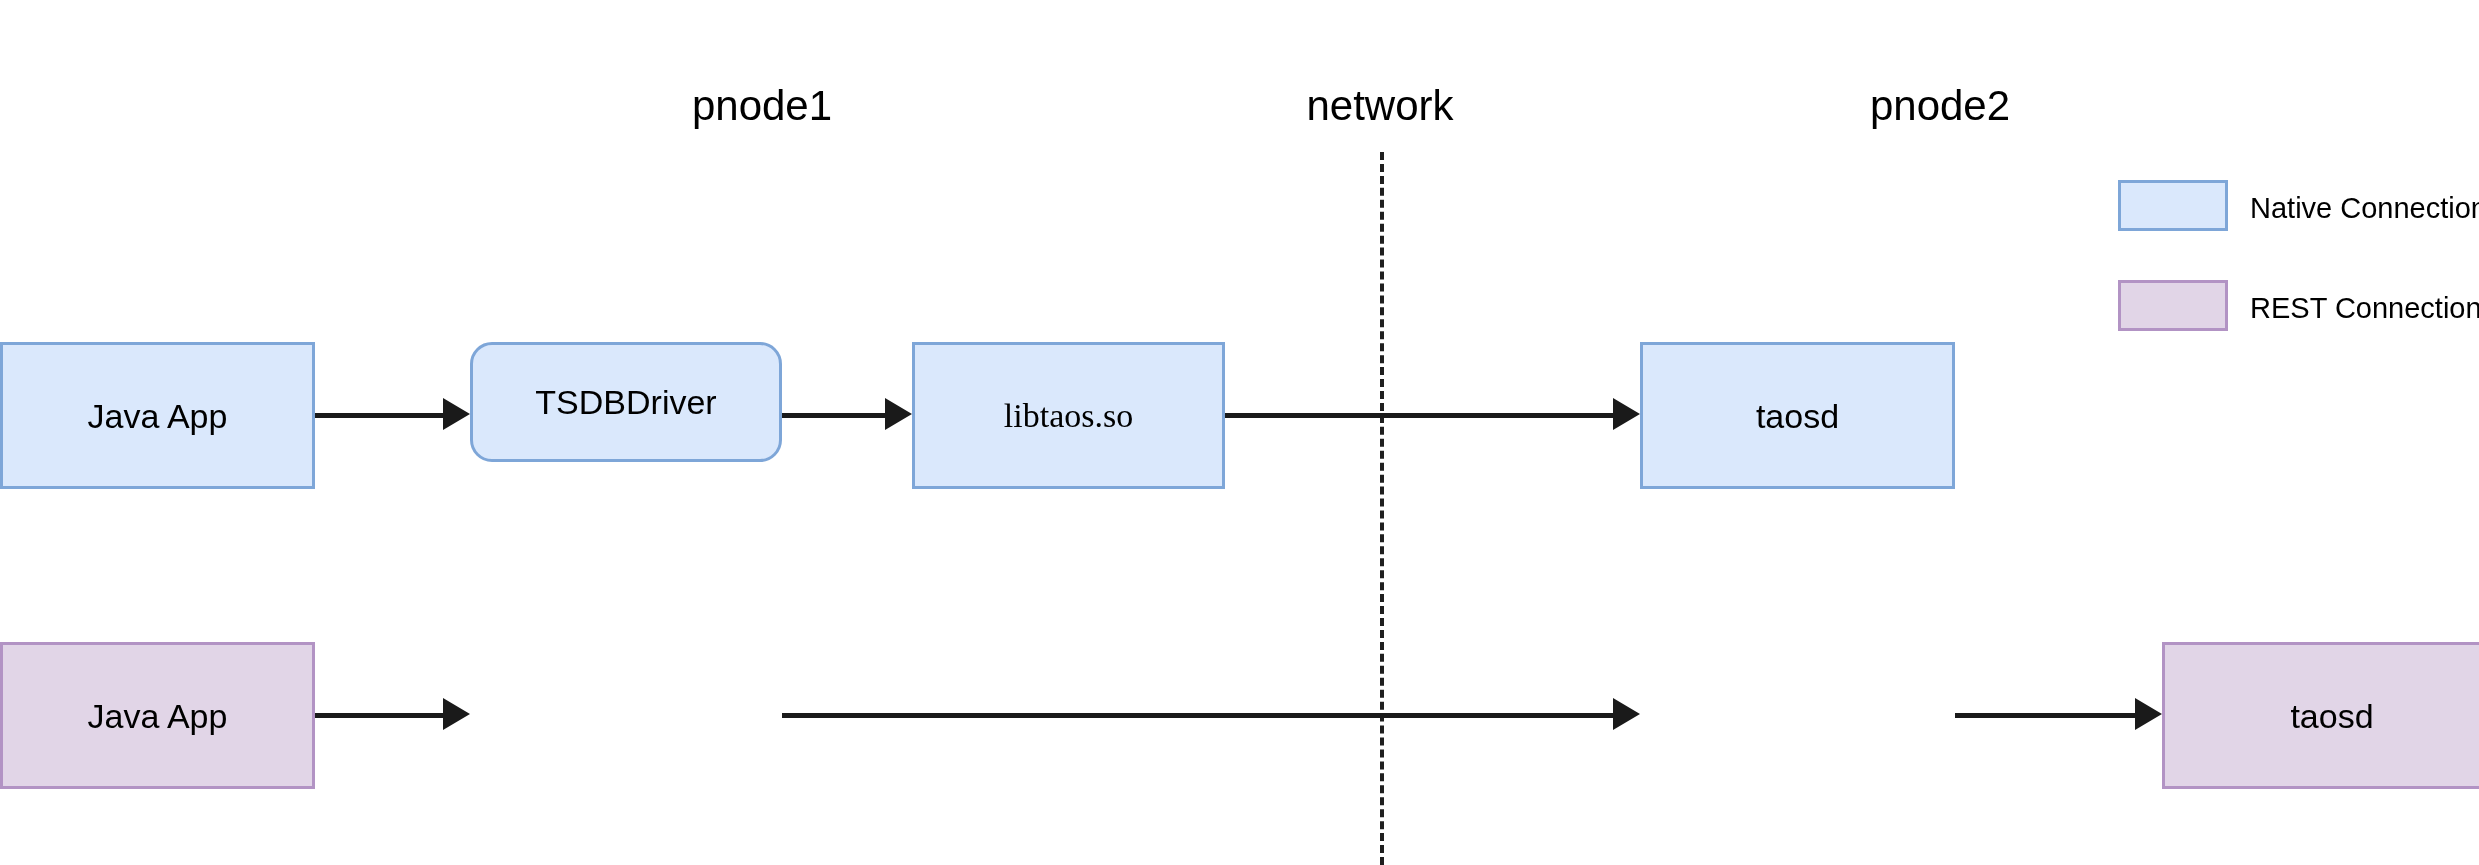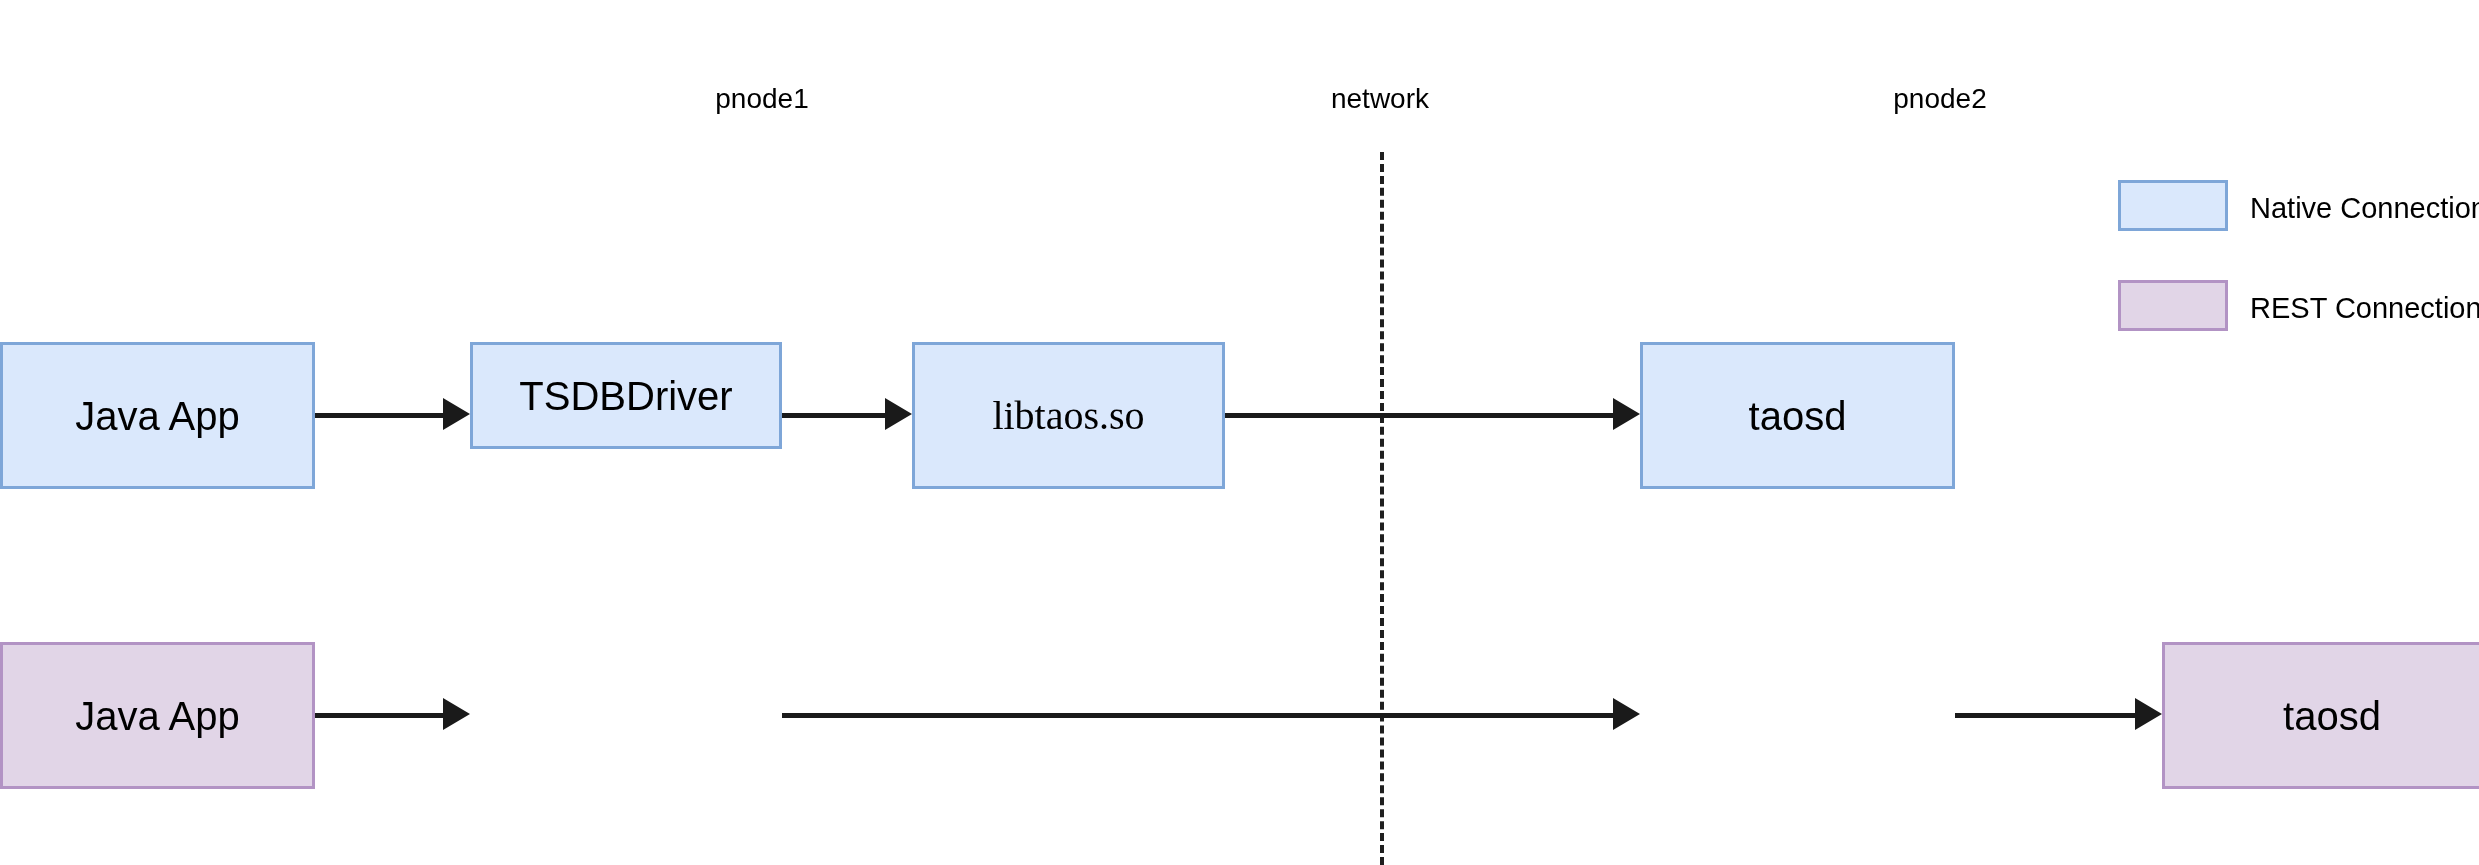--- a/index.html
+++ b/index.html
@@ -15,21 +15,21 @@
     position: relative;
     width: 2479px;
     height: 865px;
     background: #ffffff;
     overflow: hidden;
   }
 
   
   .col-header {
     position: absolute;
-    font-size: 28px;
+    font-size: 42px;
     color: #000000;
     line-height: 1;
     white-space: nowrap;
     text-align: left;
     transform: translateX(-50%);
   }
 
   
   .divider {
     position: absolute;
@@ -37,21 +37,21 @@
     width: 0;
   }
 
   
   .node {
     position: absolute;
     box-sizing: border-box;
     display: flex;
     align-items: center;
     justify-content: center;
-    font-size: 40px;
+    font-size: 34px;
     color: #000000;
     line-height: 1;
     white-space: nowrap;
   }
   .node.native {
     background: #dae8fc;
     border: 3px solid #7ea6d8;
   }
   .node.rest {
     background: #e1d5e7;
@@ -104,21 +104,21 @@
   <div class="col-header" style="left:762px; top:85px;">pnode1</div>
   <div class="col-header" style="left:1380px; top:85px;">network</div>
   <div class="col-header" style="left:1940px; top:85px;">pnode2</div>
 
   <div class="divider" style="left:1380px; top:152px; height:713px;"></div>
 
   <div class="node native" style="left:0px; top:342px; width:315px; height:147px;">
     <span>Java App</span>
   </div>
 
-  <div class="node native" style="left:470px; top:342px; width:312px; height:107px;">
+  <div class="node native" style="left:470px; top:342px; width:312px; height:120px;border-radius:22px;">
     <span>TSDBDriver</span>
   </div>
 
   <div class="node native" style="left:912px; top:342px; width:313px; height:147px;font-family:Liberation Serif, serif;">
     <span>libtaos.so</span>
   </div>
 
   <div class="node native" style="left:1640px; top:342px; width:315px; height:147px;">
     <span>taosd</span>
   </div>

